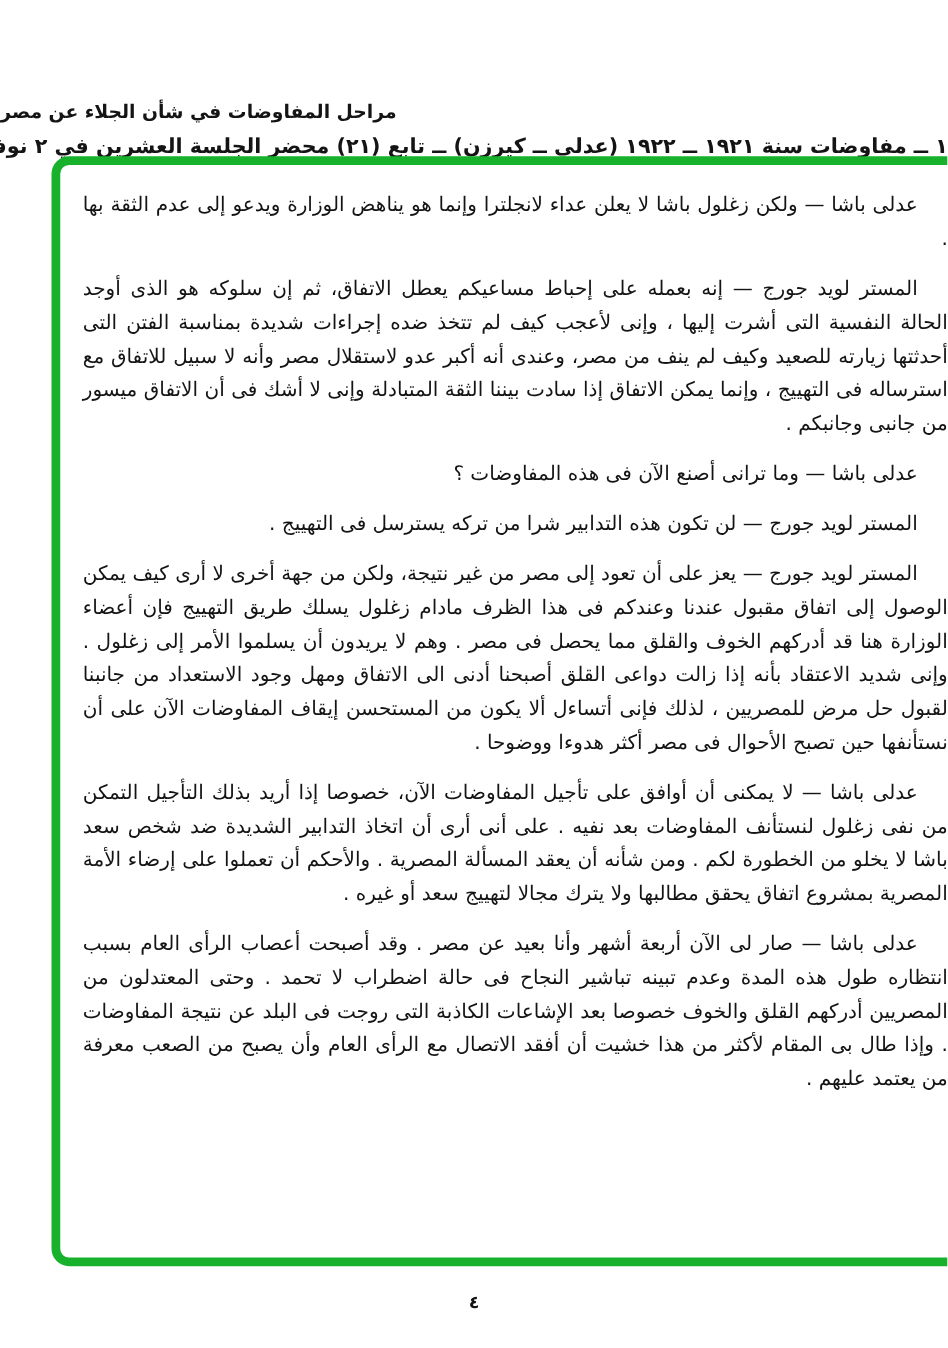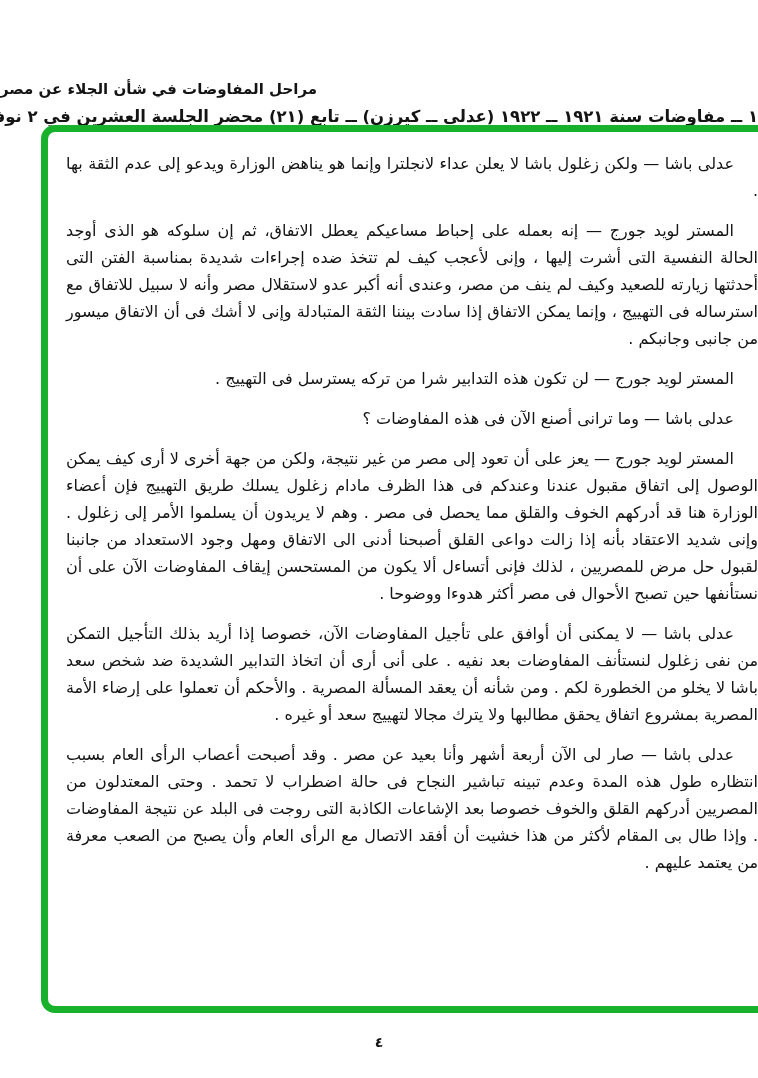--- a/index.html
+++ b/index.html
@@ -90,22 +90,22 @@
 
   <div class="header">
     <div class="header-title">مراحل المفاوضات في شأن الجلاء عن مصر</div>
     <div class="header-subtitle">١ ــ مفاوضات سنة ١٩٢١ ــ ١٩٢٢ (عدلي ــ كيرزن) ــ تابع (٢١) محضر الجلسة العشرين في ٢ نوفمبر</div>
   </div>
 
   <div class="frame" style="border-color: rgb(23, 177, 44);">
     <div class="frame-text">
       <p>عدلى باشا — ولكن زغلول باشا لا يعلن عداء لانجلترا وإنما هو يناهض الوزارة ويدعو إلى عدم الثقة بها .</p>
       <p>المستر لويد جورج — إنه بعمله على إحباط مساعيكم يعطل الاتفاق، ثم إن سلوكه هو الذى أوجد الحالة النفسية التى أشرت إليها ، وإنى لأعجب كيف لم تتخذ ضده إجراءات شديدة بمناسبة الفتن التى أحدثتها زيارته للصعيد وكيف لم ينف من مصر، وعندى أنه أكبر عدو لاستقلال مصر وأنه لا سبيل للاتفاق مع استرساله فى التهييج ، وإنما يمكن الاتفاق إذا سادت بيننا الثقة المتبادلة وإنى لا أشك فى أن الاتفاق ميسور من جانبى وجانبكم .</p>
+      <p>عدلى باشا — وما ترانى أصنع الآن فى هذه المفاوضات ؟</p>
       <p>المستر لويد جورج — لن تكون هذه التدابير شرا من تركه يسترسل فى التهييج .</p>
-      <p>عدلى باشا — وما ترانى أصنع الآن فى هذه المفاوضات ؟</p>
       <p>المستر لويد جورج — يعز على أن تعود إلى مصر من غير نتيجة، ولكن من جهة أخرى لا أرى كيف يمكن الوصول إلى اتفاق مقبول عندنا وعندكم فى هذا الظرف مادام زغلول يسلك طريق التهييج فإن أعضاء الوزارة هنا قد أدركهم الخوف والقلق مما يحصل فى مصر . وهم لا يريدون أن يسلموا الأمر إلى زغلول . وإنى شديد الاعتقاد بأنه إذا زالت دواعى القلق أصبحنا أدنى الى الاتفاق ومهل وجود الاستعداد من جانبنا لقبول حل مرض للمصريين ، لذلك فإنى أتساءل ألا يكون من المستحسن إيقاف المفاوضات الآن على أن نستأنفها حين تصبح الأحوال فى مصر أكثر هدوءا ووضوحا .</p>
       <p>عدلى باشا — لا يمكنى أن أوافق على تأجيل المفاوضات الآن، خصوصا إذا أريد بذلك التأجيل التمكن من نفى زغلول لنستأنف المفاوضات بعد نفيه . على أنى أرى أن اتخاذ التدابير الشديدة ضد شخص سعد باشا لا يخلو من الخطورة لكم . ومن شأنه أن يعقد المسألة المصرية . والأحكم أن تعملوا على إرضاء الأمة المصرية بمشروع اتفاق يحقق مطالبها ولا يترك مجالا لتهييج سعد أو غيره .</p>
       <p>عدلى باشا — صار لى الآن أربعة أشهر وأنا بعيد عن مصر . وقد أصبحت أعصاب الرأى العام بسبب انتظاره طول هذه المدة وعدم تبينه تباشير النجاح فى حالة اضطراب لا تحمد . وحتى المعتدلون من المصريين أدركهم القلق والخوف خصوصا بعد الإشاعات الكاذبة التى روجت فى البلد عن نتيجة المفاوضات . وإذا طال بى المقام لأكثر من هذا خشيت أن أفقد الاتصال مع الرأى العام وأن يصبح من الصعب معرفة من يعتمد عليهم .</p>
     </div>
   </div>
 
   <div class="page-number">٤</div>
 
 </div>
 

